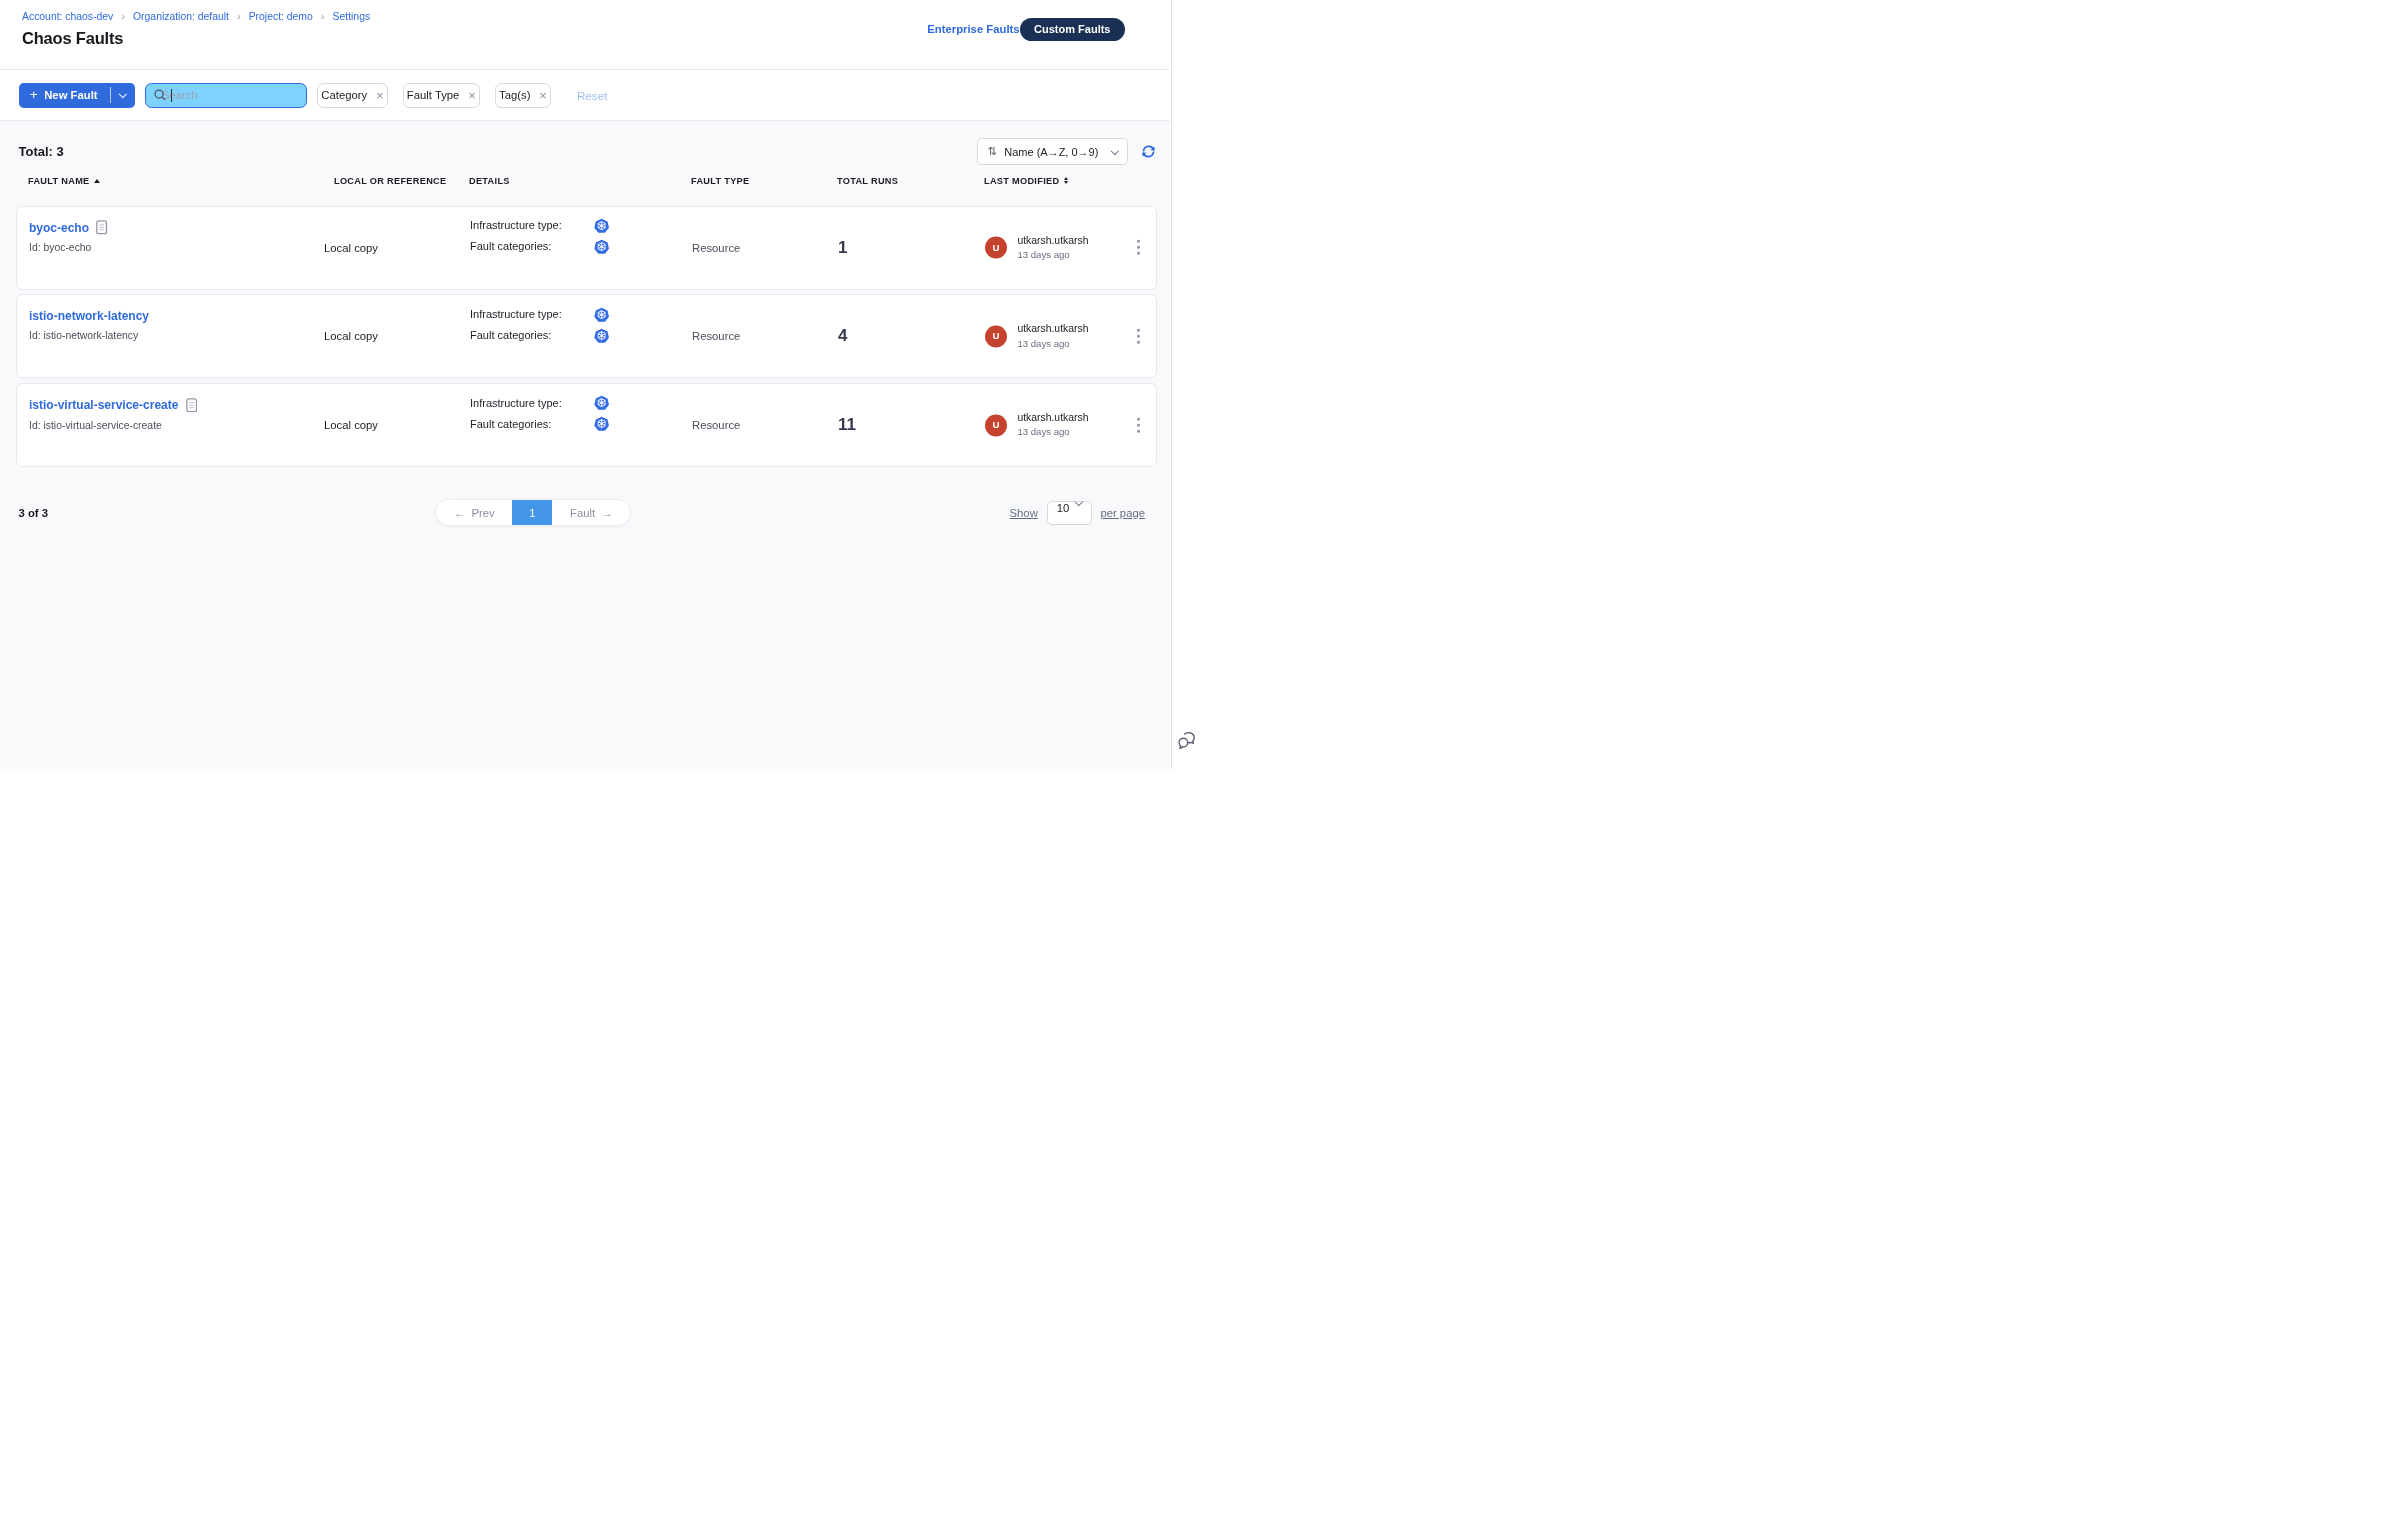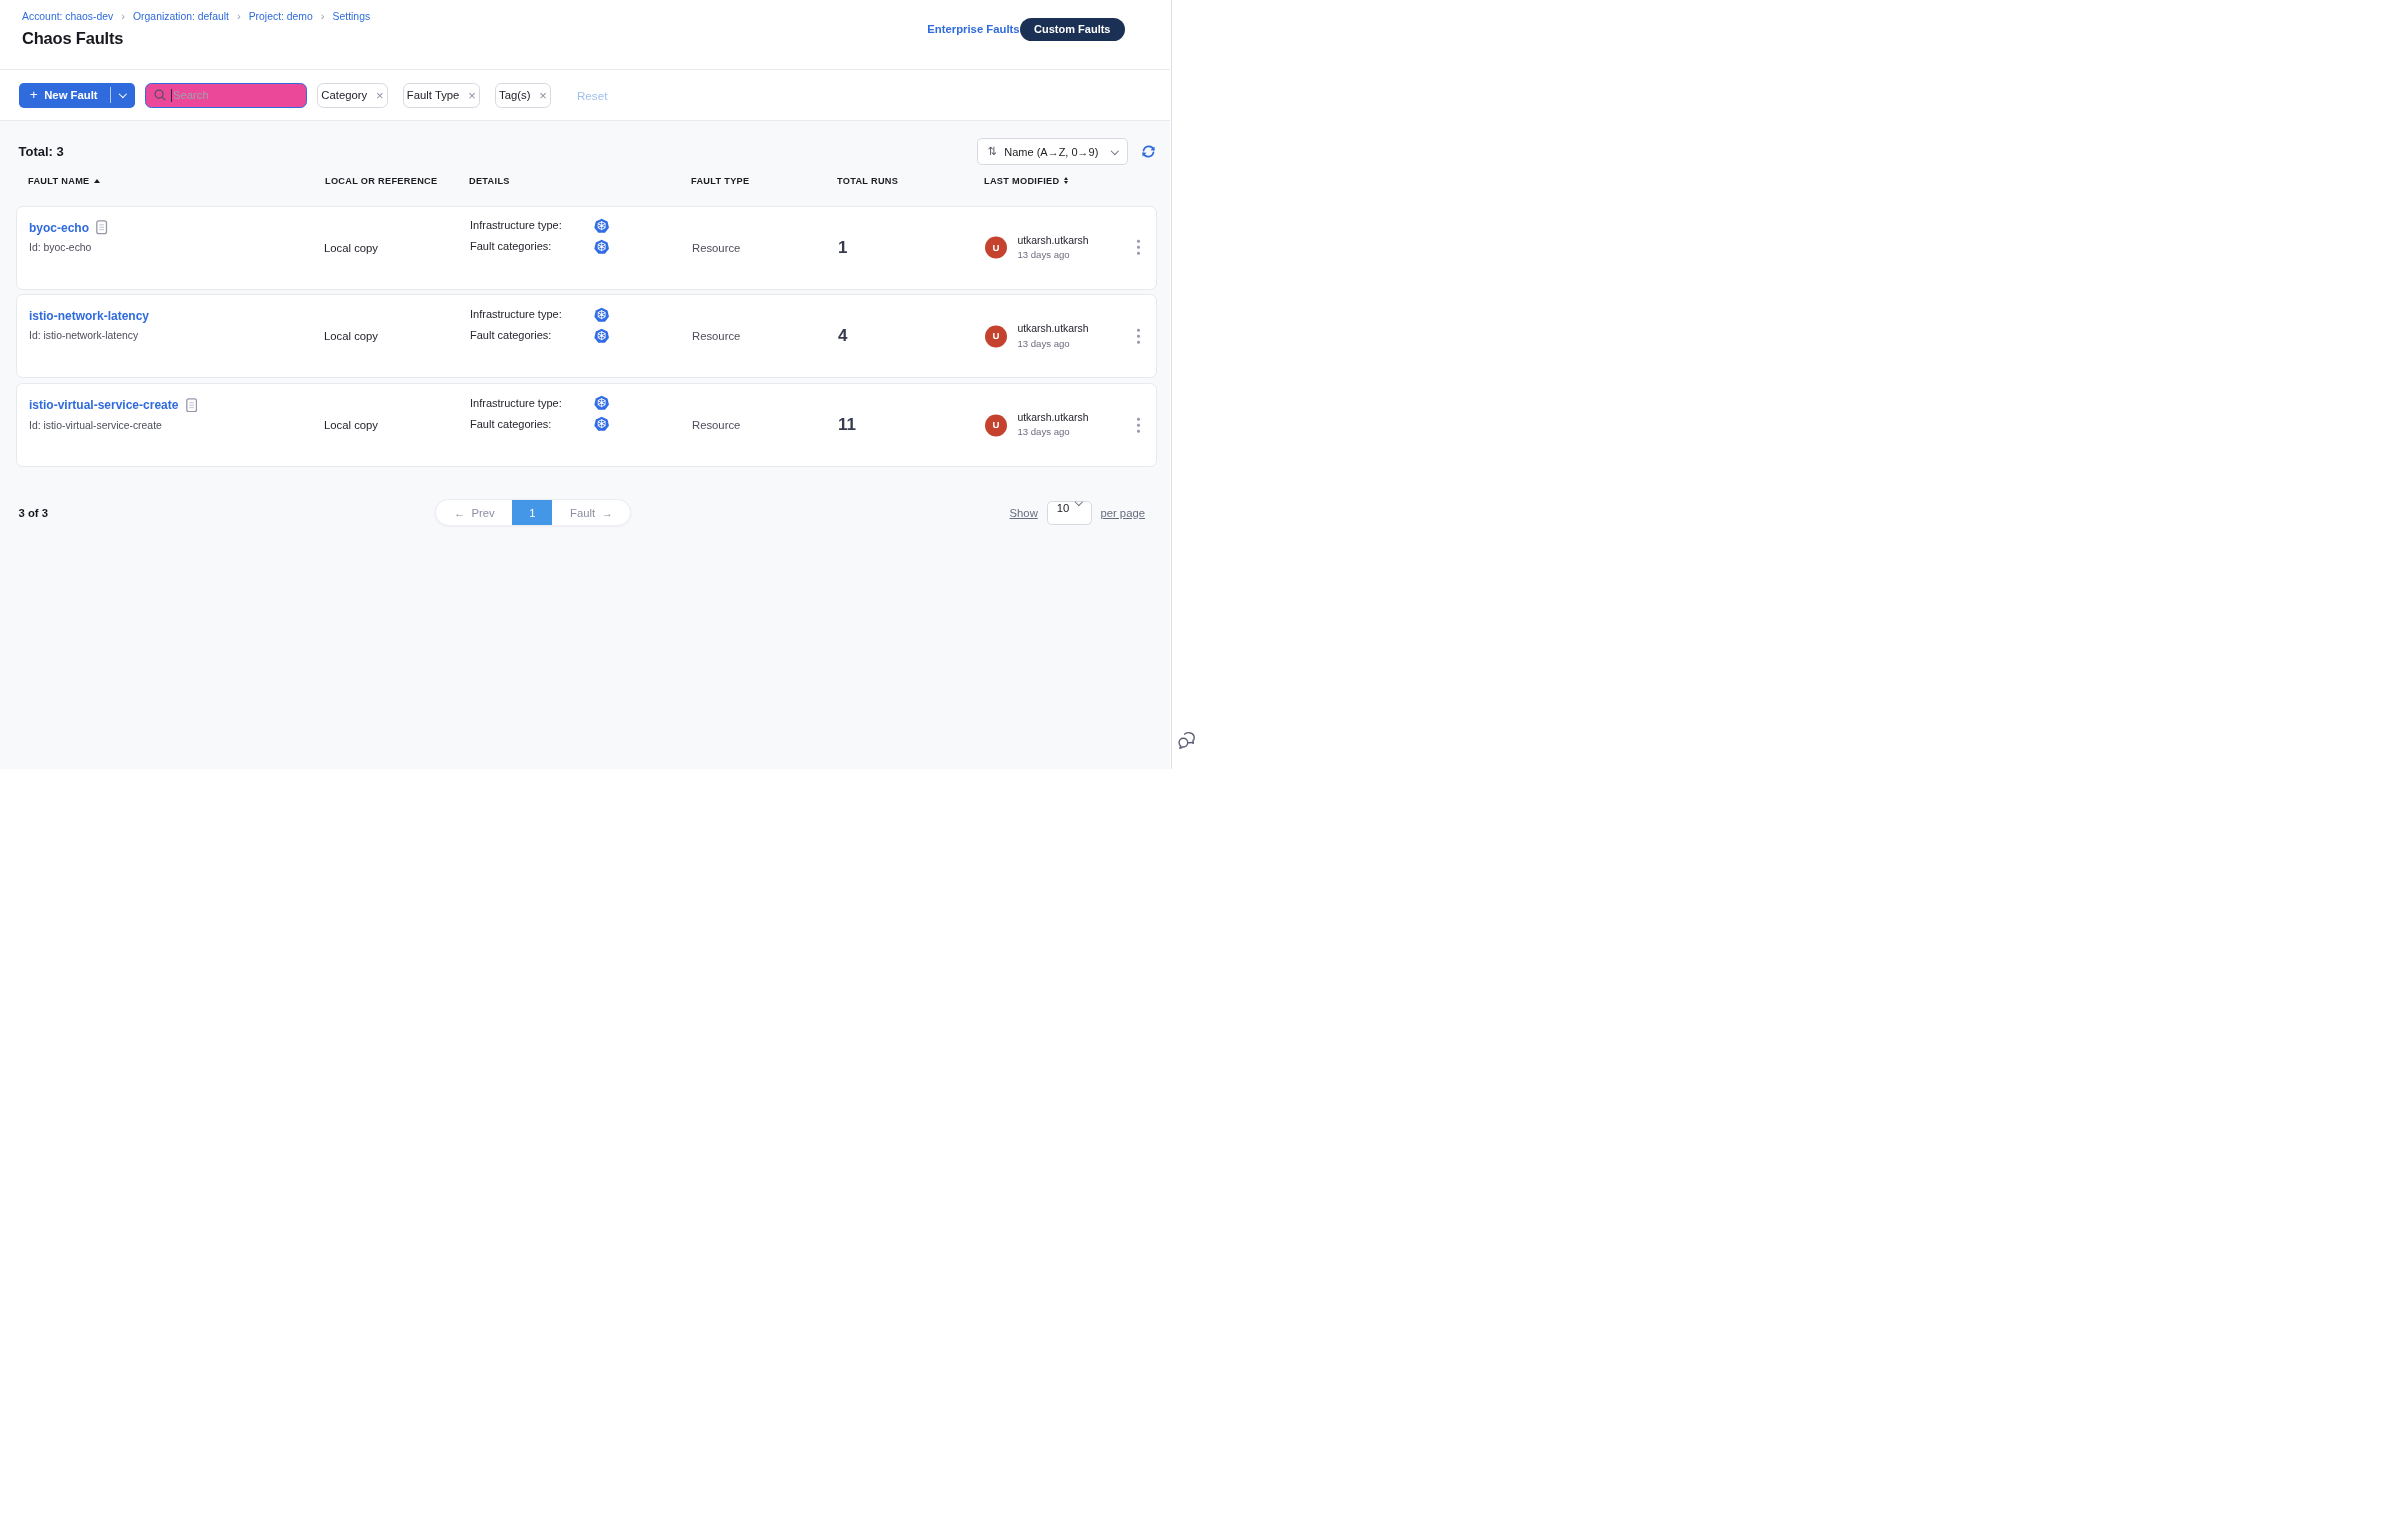--- a/index.html
+++ b/index.html
@@ -36,21 +36,21 @@
     color:#fff; cursor:pointer; overflow:hidden; }
   .nf-main { display:flex; align-items:center; gap:6.4px; padding:0 12px 0 11.3px;
     font-size:11.3px; font-weight:700; }
   .nf-plus { font-size:13.7px; font-weight:400; line-height:1; margin-top:-0.8px; }
   .nf-sep { width:0.8px; background:rgba(255,255,255,.65); margin:4.8px 0; }
   .nf-caret { width:25px; display:flex; align-items:center; justify-content:center; }
   .chev { width:5.6px; height:5.6px; border-right:1.6px solid #fff; border-bottom:1.6px solid #fff;
     transform:rotate(45deg); margin-top:-3.2px; }
   .search-wrap { position:relative; margin-left:9.6px; }
   .search-input { width:162px; height:25px; border:1.2px solid #2f6bdd; border-radius:6.4px;
-    background:#ec4899; padding:0 8px 0 27px; font-family:inherit; font-size:11.3px; color:#1c1d21; outline:none; }
+    background:#7dd3fc; padding:0 8px 0 16px; font-family:inherit; font-size:11.3px; color:#1c1d21; outline:none; }
   .search-input::placeholder { color:#9ea1b2; }
   .search-glyph { position:absolute; left:8.8px; top:6.4px; }
   .caret-bar { position:absolute; left:26px; top:6.4px; width:1.2px; height:13px; background:#2b2c33; }
   .filters { display:flex; align-items:center; gap:15.3px; margin-left:10.4px; }
   .filter-pill { height:25px; background:#fff; border:0.8px solid #d8d9e0; border-radius:6.4px;
     display:flex; align-items:center; padding:0 3px; cursor:pointer; }
   .filter-pill .lbl { font-size:11.3px; color:#22232b; }
   .filter-pill .x { font-size:13px; color:#8d90a3; margin-left:8.8px; line-height:1; }
   .reset-link { margin-left:26px; color:#9dbfef; font-size:11.7px; font-weight:500; cursor:pointer; }
 
@@ -195,21 +195,21 @@
         <polygon points="3.1,16.8 3.1,11.6 8.2,12.0" fill="#2f6bdd"></polygon>
       </svg>
     </div>
   </div>
 
   <div class="thead">
     <div class="th" style="left:28px">
       <span>FAULT NAME</span>
       <span class="tri-up"></span>
     </div>
-    <div class="th" style="left:325px">
+    <div class="th" style="left:334px">
       <span>LOCAL OR REFERENCE</span>
     </div>
     <div class="th" style="left:469px">
       <span>DETAILS</span>
     </div>
     <div class="th" style="left:691px">
       <span>FAULT TYPE</span>
     </div>
     <div class="th" style="left:837px">
       <span>TOTAL RUNS</span>

